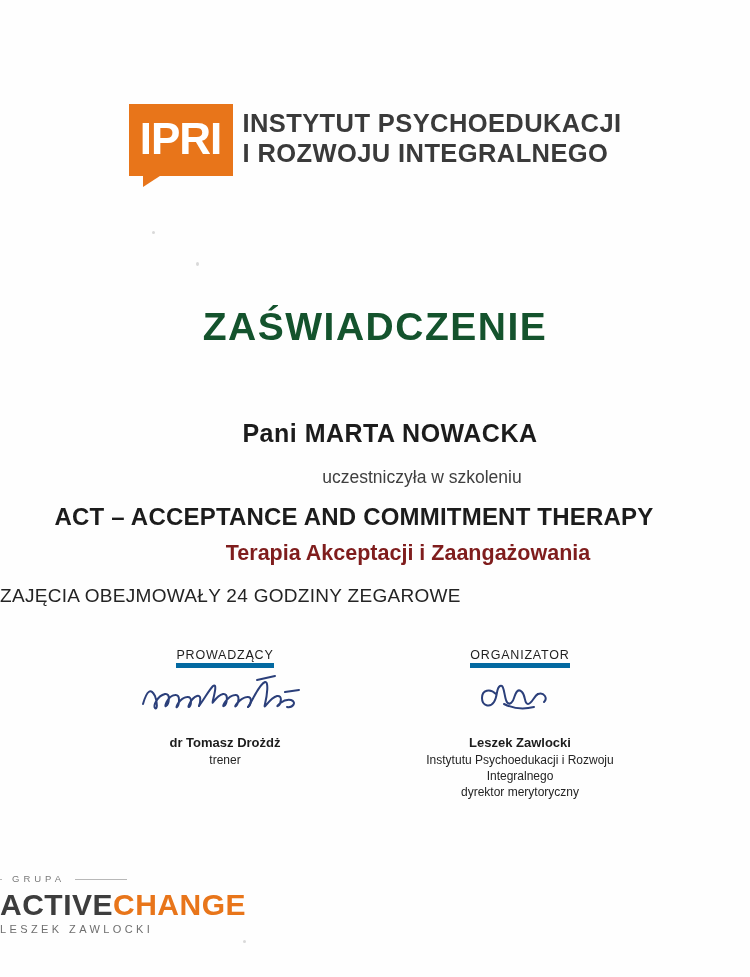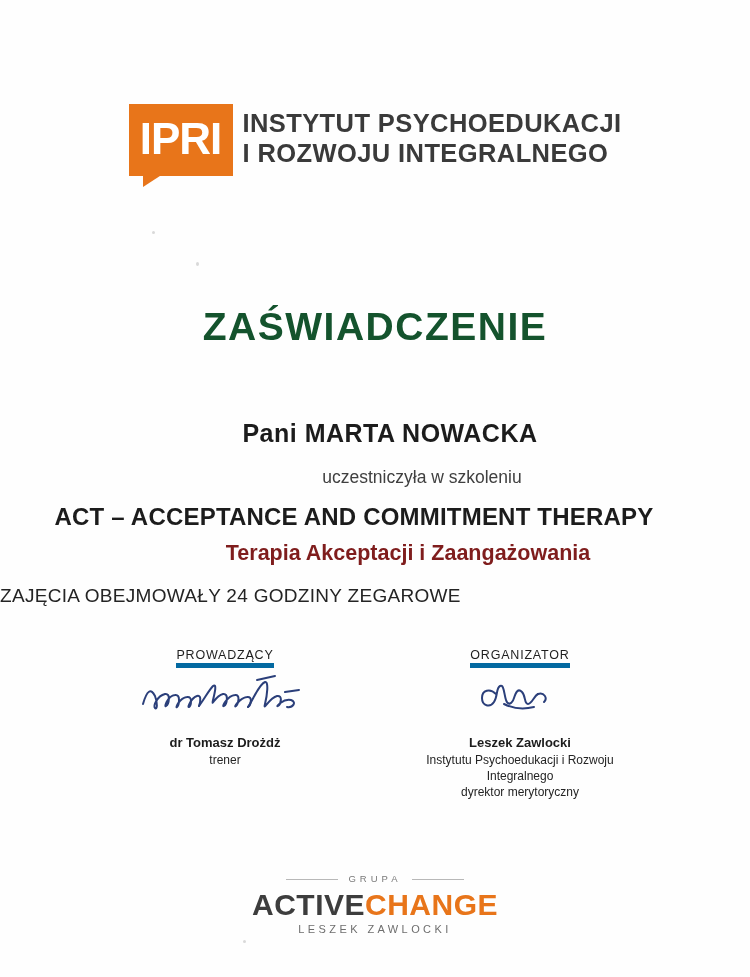--- a/index.html
+++ b/index.html
@@ -194,21 +194,20 @@
     color: #242424;
     line-height: 1.35;
   }
 
   
   .footer-logo {
     position: absolute;
     top: 868px;
     left: 0;
     width: 750px;
-    text-align: center;
   }
   .footer-grupa {
     font-size: 9.5px;
     letter-spacing: 4px;
     color: #7a7a7a;
     position: relative;
     display: inline-block;
     padding: 0 12px;
   }
   .footer-grupa::before,

